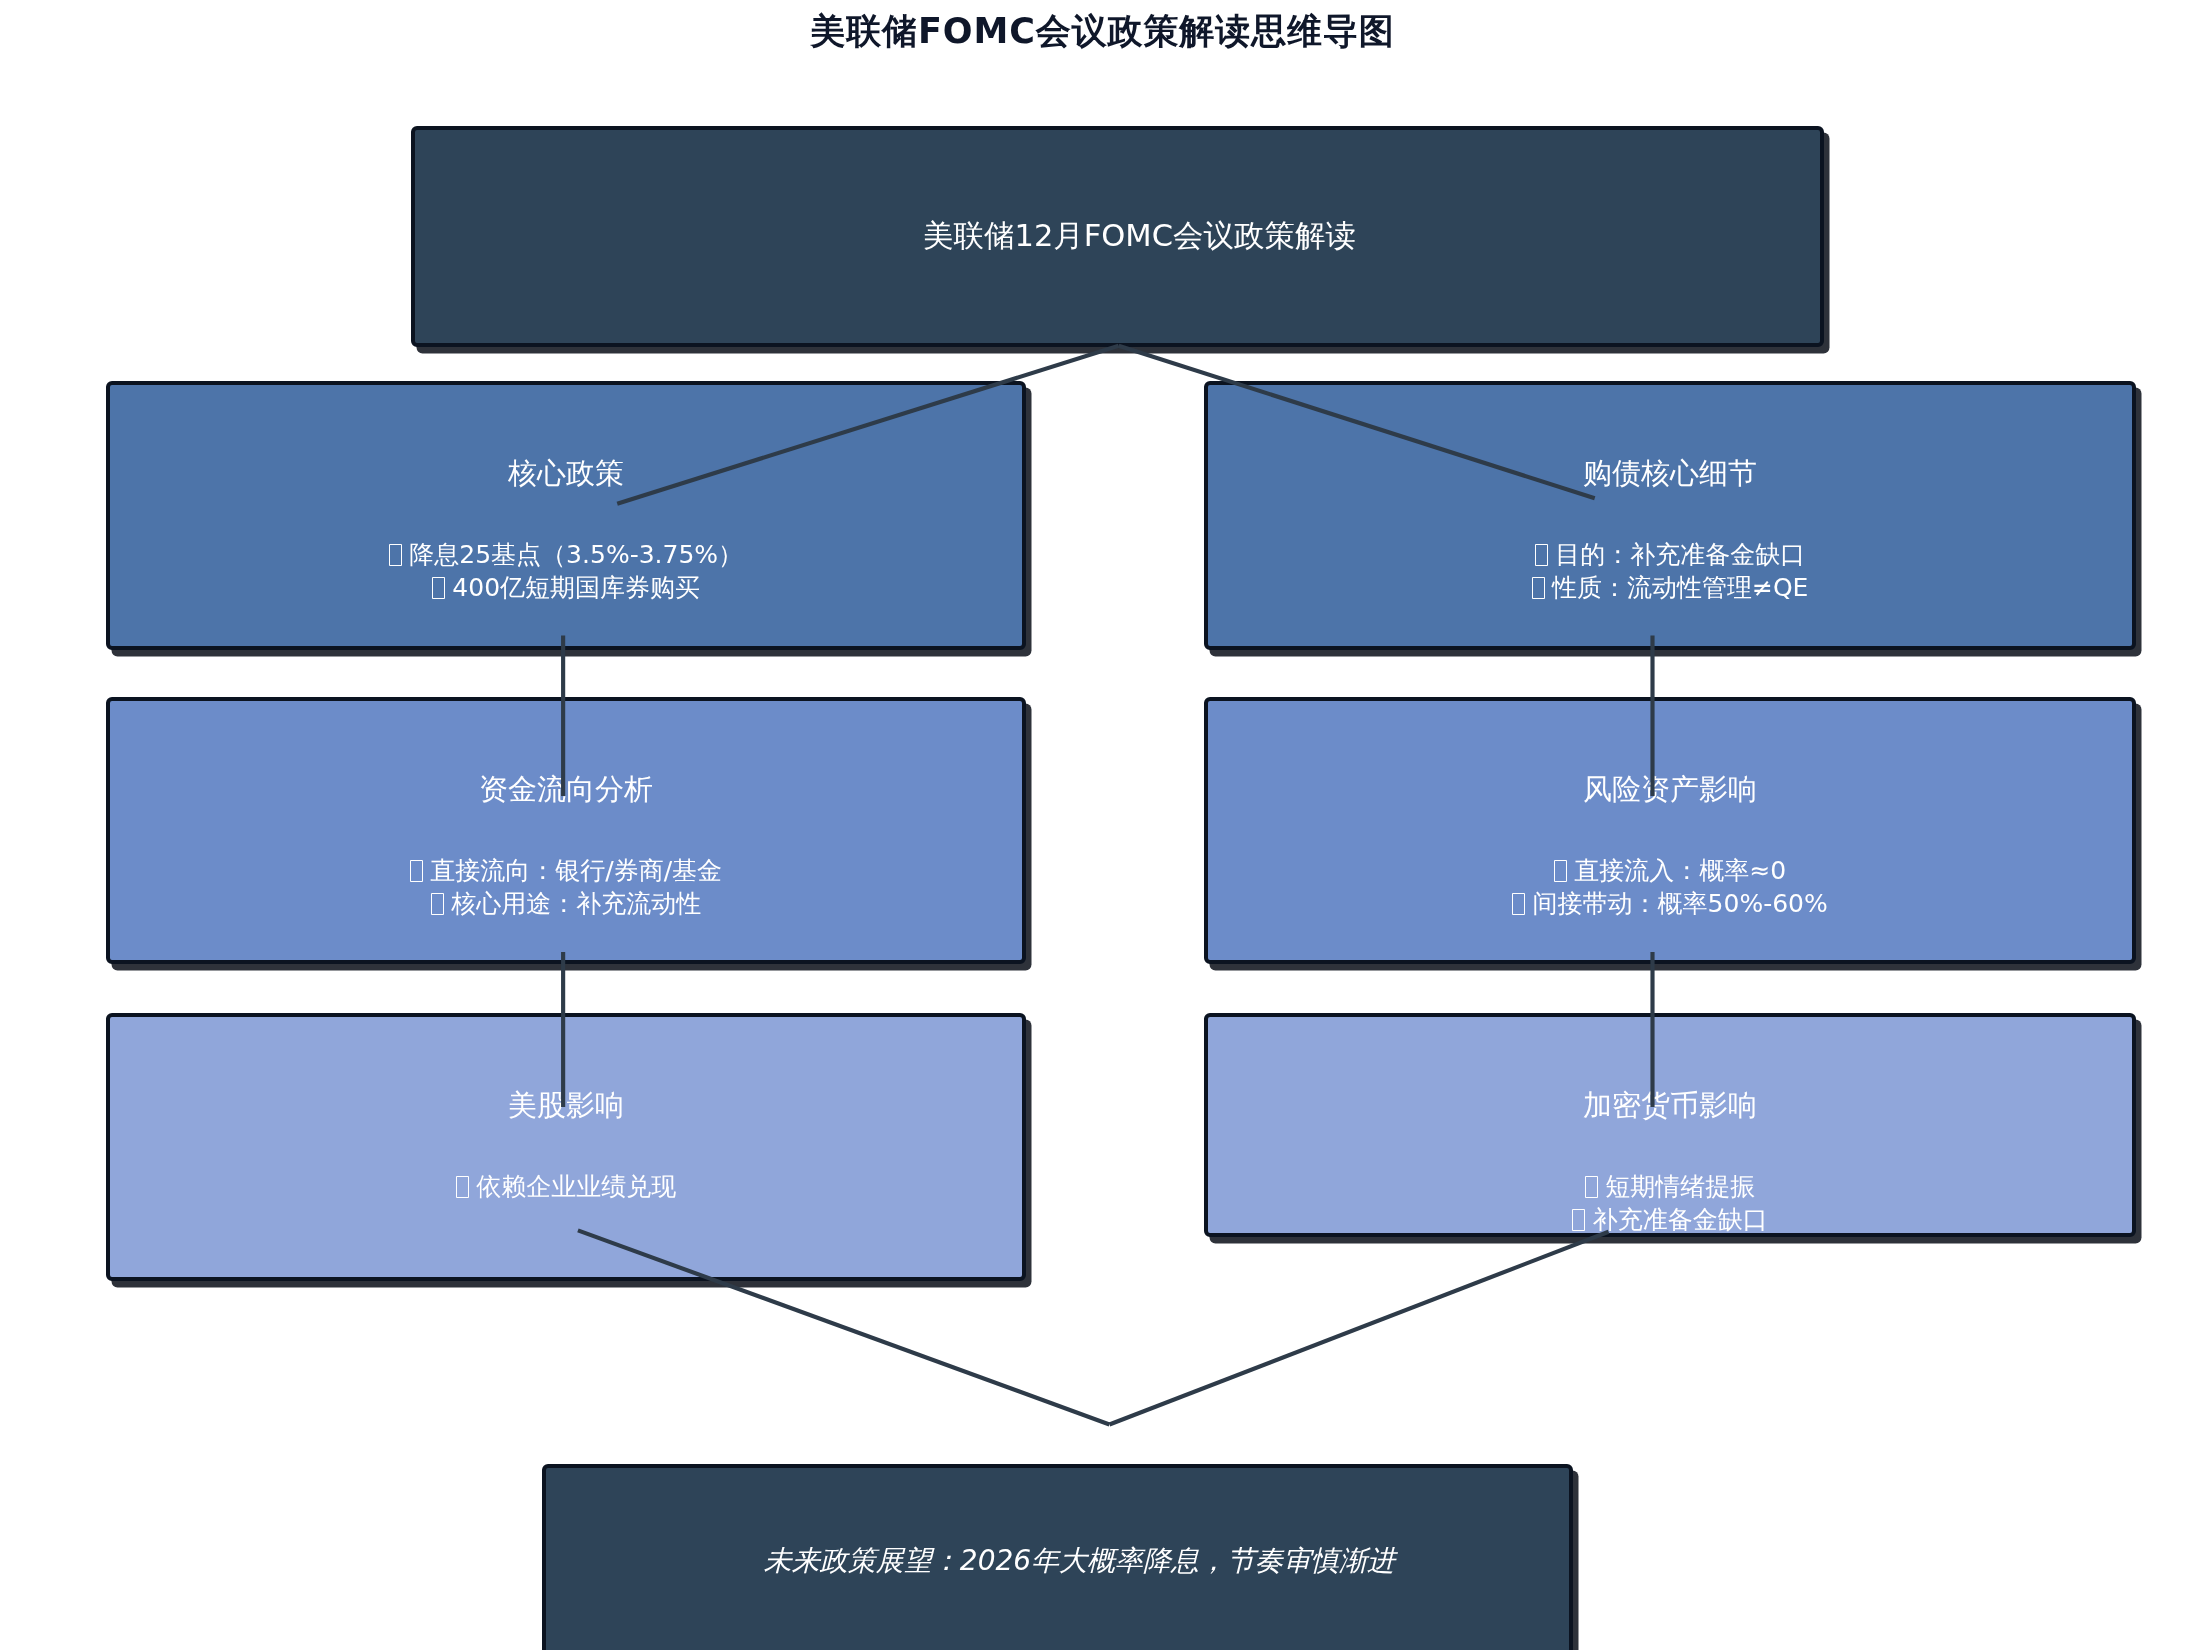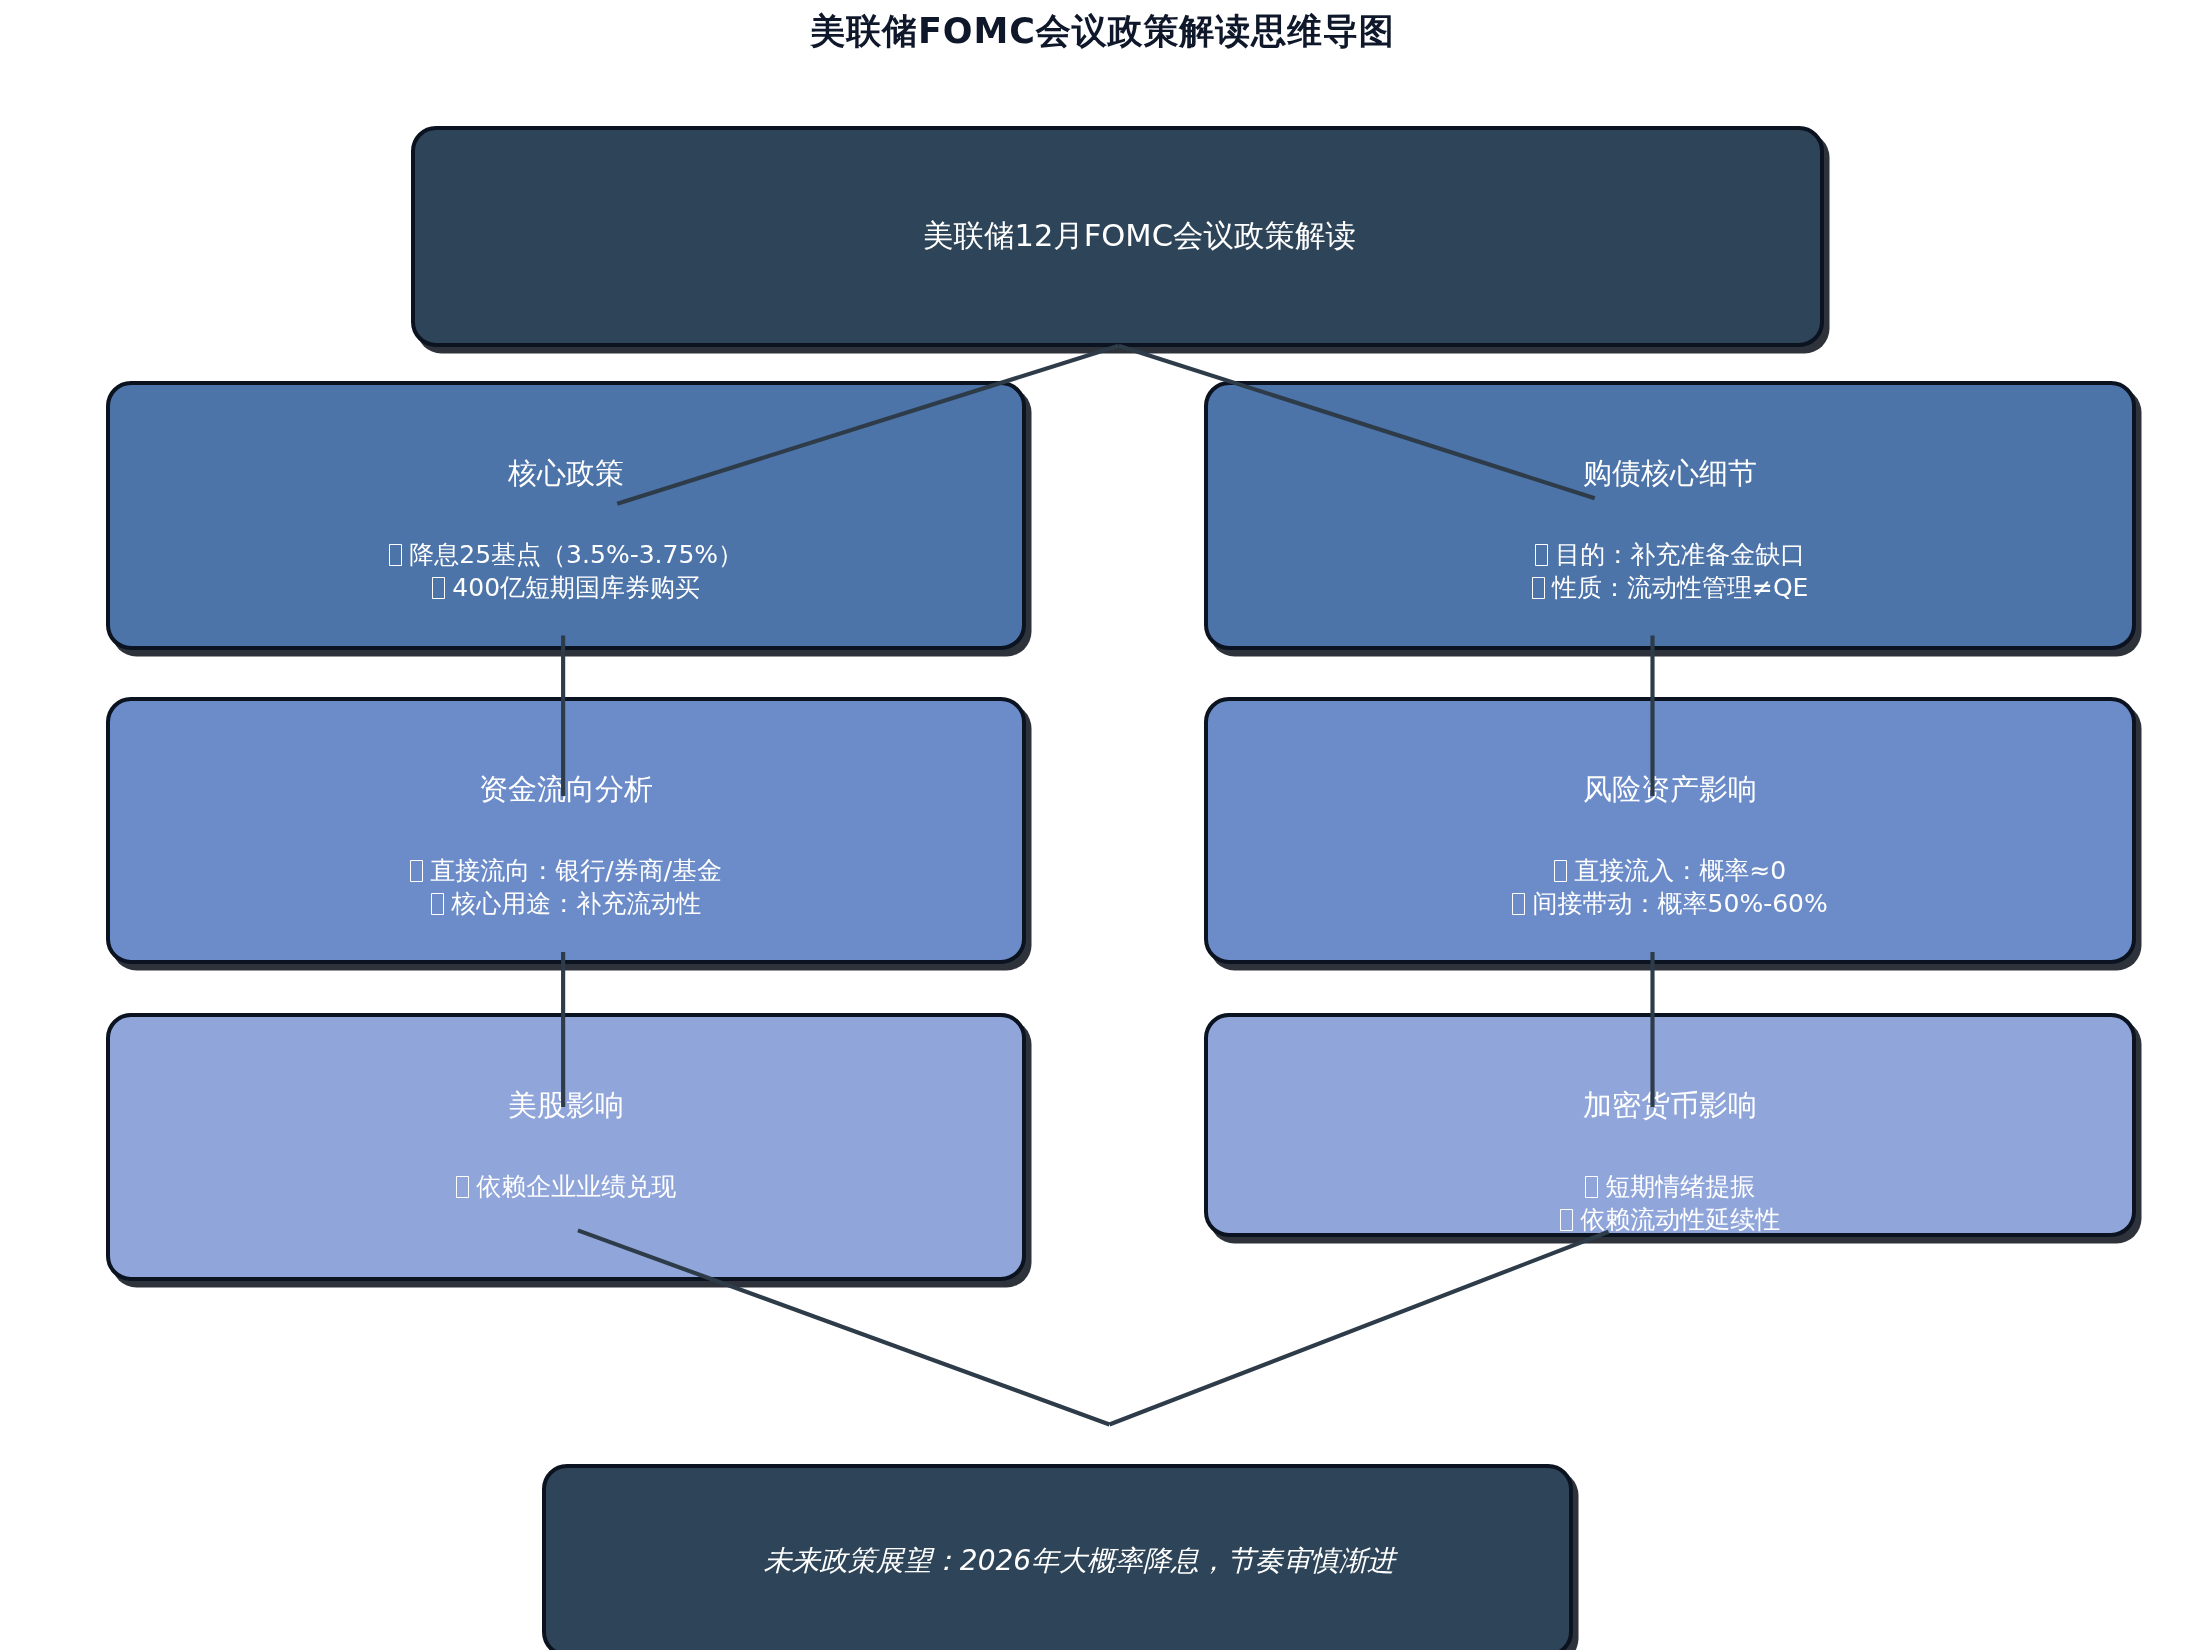--- a/index.html
+++ b/index.html
@@ -1,20 +1,20 @@
 <!DOCTYPE html>
 <html style="font-size:7.4px"><head>
 <meta charset="utf-8">
 <style>
   html,body{margin:0;padding:0;background:#ffffff;}
   body{font-family:"DejaVu Sans","Liberation Sans",sans-serif;}
   .canvas{position:relative;width:2205px;height:1650px;background:#ffffff;overflow:hidden;}
   .page-title{position:absolute;top:8.3px;left:0;width:100%;text-align:center;
     font-size:35px;font-weight:bold;color:#0f172a;letter-spacing:0.9px;}
-  .node{position:absolute;box-sizing:border-box;border:4.2px solid #0b1320;border-radius:25px;
+  .node{position:absolute;box-sizing:border-box;border:4.2px solid #0b1320;border-radius:6px;
     box-shadow:5.5px 6.5px 0 rgba(9,14,24,0.85);color:#ffffff;padding-left:44px;}
   .node-dark{background:#2e4458;}
   .node-l1{background:#4d74a9;}
   .node-l2{background:#6c8cc9;}
   .node-l3{background:#90a6da;}
   .pos-root{left:411px;top:126px;width:1413px;height:221px;}
   .pos-l1{left:106px;top:381px;width:920px;height:269px;}
   .pos-r1{left:1204px;top:381px;width:932px;height:269px;}
   .pos-l2{left:106px;top:697px;width:920px;height:267px;}
   .pos-r2{left:1204px;top:697px;width:932px;height:267px;}
@@ -79,21 +79,21 @@
     <div class="bullets">
       <div><span class="tofu"></span><span>直接流入：概率≈0</span></div>
       <div><span class="tofu"></span><span>间接带动：概率50%-60%</span></div>
     </div>
   </div>
 
   <div class="node node-l3 pos-r3">
     <div class="node-title">加密货币影响</div>
     <div class="bullets">
       <div><span class="tofu"></span><span>短期情绪提振</span></div>
-      <div><span class="tofu"></span><span>依赖流动性延续性</span></div>
+      <div><span class="tofu"></span><span>补充准备金缺口</span></div>
     </div>
   </div>
 
   <div class="node node-dark pos-footer center-label">
     <span>未来政策展望：2026年大概率降息，节奏审慎渐进</span>
   </div>
 
   <svg class="connectors" viewBox="0 0 4770 3570" xmlns="http://www.w3.org/2000/svg">
     <g stroke="#2e3b49" stroke-width="9" fill="none">
       <line x1="2420" y1="748" x2="1335" y2="1090"></line>

